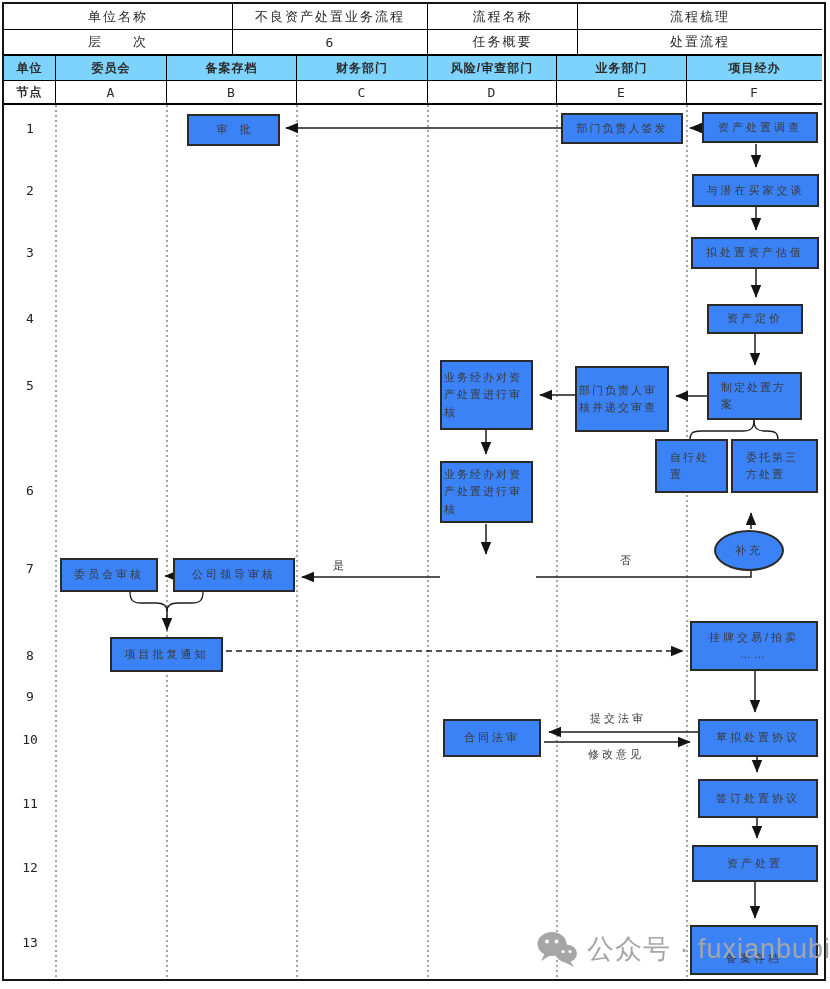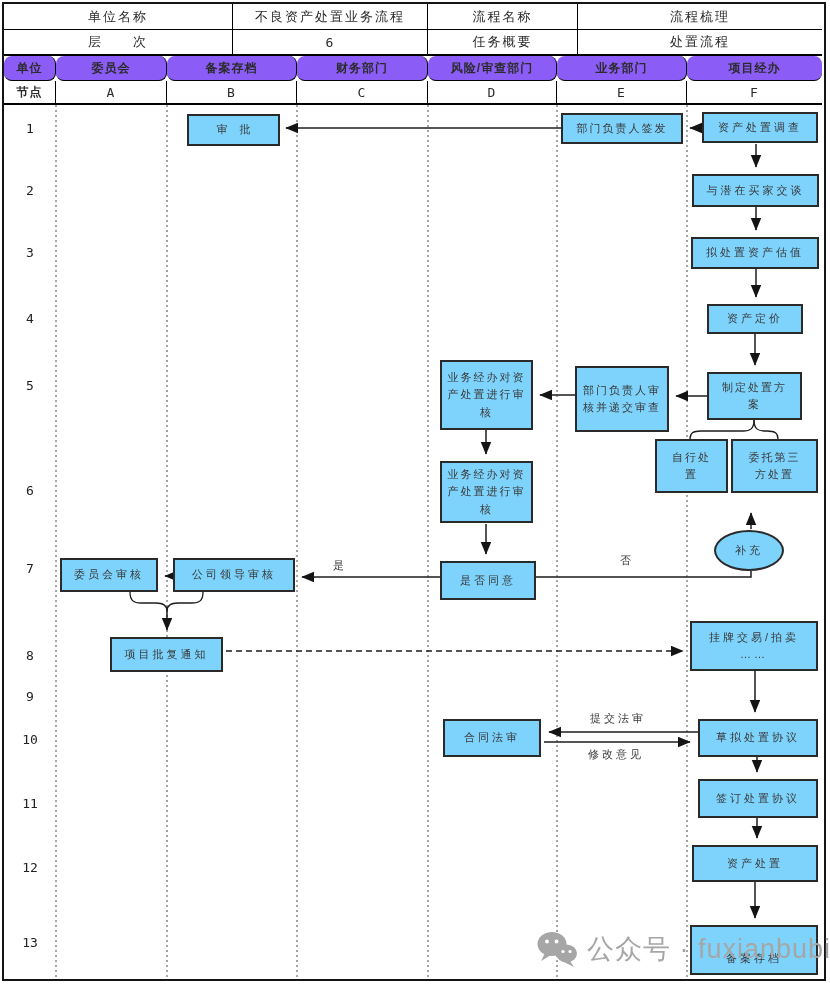--- a/index.html
+++ b/index.html
@@ -7,25 +7,25 @@
     position:relative;width:830px;height:989px;background:#fff;overflow:hidden;
     font-family:"Liberation Sans","DejaVu Sans",sans-serif;color:#2b2b2b;
   }
   .frame{position:absolute;left:2px;top:2px;width:824px;height:979px;
     border:2px solid #141414;box-sizing:border-box;}
   
   .hcell{position:absolute;box-sizing:border-box;display:flex;align-items:center;justify-content:center;
     border-right:1px solid #000;border-bottom:1px solid #000;font-size:13px;letter-spacing:2px;background:#fff;}
   .hcell.last{border-right:none;}
   .hcell.thick{border-bottom:2px solid #000;}
-  .hcell.gray{background:#8b5cf6;font-weight:bold;font-size:12px;letter-spacing:1px;border-radius:8px;}
+  .hcell.gray{background:#7dd3fc;font-weight:bold;font-size:12px;letter-spacing:1px;}
   .hcell.mono{font-family:"DejaVu Sans Mono","Liberation Mono",monospace;letter-spacing:1px;}
   
-  .box{position:absolute;box-sizing:border-box;border:2px solid #2a2a2a;background:#7dd3fc;
-    display:flex;flex-direction:column;align-items:center;justify-content:center;text-align:center;
+  .box{position:absolute;box-sizing:border-box;border:2px solid #2a2a2a;background:#3b82f6;
+    display:flex;flex-direction:column;align-items:center;justify-content:center;
     font-size:11px;color:#3a3a3a;letter-spacing:3px;line-height:1.55;z-index:3;}
   .box.tight{letter-spacing:2px;padding:0 2px;}
   .box.pad12{padding:0 12px;letter-spacing:2px;}
   .box.pad14{padding:0 13px;letter-spacing:2px;}
   .ellipse{border-radius:50%;}
   .rownum{position:absolute;left:4px;width:52px;height:20px;display:flex;align-items:center;justify-content:center;
     font-family:"DejaVu Sans Mono","Liberation Mono",monospace;font-size:13px;color:#222;z-index:2;}
   .elabel{position:absolute;font-size:11px;color:#3a3a3a;letter-spacing:3px;text-align:center;z-index:4;}
   .wires{position:absolute;left:0;top:0;z-index:1;}
   .watermark{position:absolute;left:536px;top:930px;display:flex;align-items:center;gap:9px;z-index:5;}
@@ -134,21 +134,20 @@
   <div class="box" style="left:692px;top:174px;width:127px;height:33px">与潜在买家交谈</div>
   <div class="box" style="left:691px;top:237px;width:128px;height:32px">拟处置资产估值</div>
   <div class="box" style="left:707px;top:304px;width:96px;height:30px">资产定价</div>
   <div class="box pad12" style="left:707px;top:372px;width:95px;height:48px">制定处置方案</div>
   <div class="box tight" style="left:575px;top:366px;width:94px;height:66px">部门负责人审核并递交审查</div>
   <div class="box tight" style="left:440px;top:360px;width:93px;height:70px">业务经办对资产处置进行审核</div>
   <div class="box pad14" style="left:655px;top:439px;width:73px;height:54px">自行处置</div>
   <div class="box pad14" style="left:731px;top:439px;width:87px;height:54px">委托第三方处置</div>
   <div class="box tight" style="left:440px;top:461px;width:93px;height:62px">业务经办对资产处置进行审核</div>
   <div class="box ellipse" style="left:714px;top:530px;width:70px;height:41px">补充</div>
-  <div class="box" style="left:440px;top:561px;width:96px;height:39px">是否同意</div>
   <div class="box" style="left:60px;top:558px;width:98px;height:34px">委员会审核</div>
   <div class="box" style="left:173px;top:558px;width:122px;height:34px">公司领导审核</div>
   <div class="box" style="left:690px;top:621px;width:128px;height:50px">
     <span>挂牌交易/拍卖</span>
     <span>……</span>
   </div>
   <div class="box" style="left:110px;top:637px;width:113px;height:35px">项目批复通知</div>
   <div class="box" style="left:443px;top:719px;width:98px;height:38px">合同法审</div>
   <div class="box" style="left:698px;top:719px;width:120px;height:38px">草拟处置协议</div>
   <div class="box" style="left:698px;top:779px;width:120px;height:39px">签订处置协议</div>

